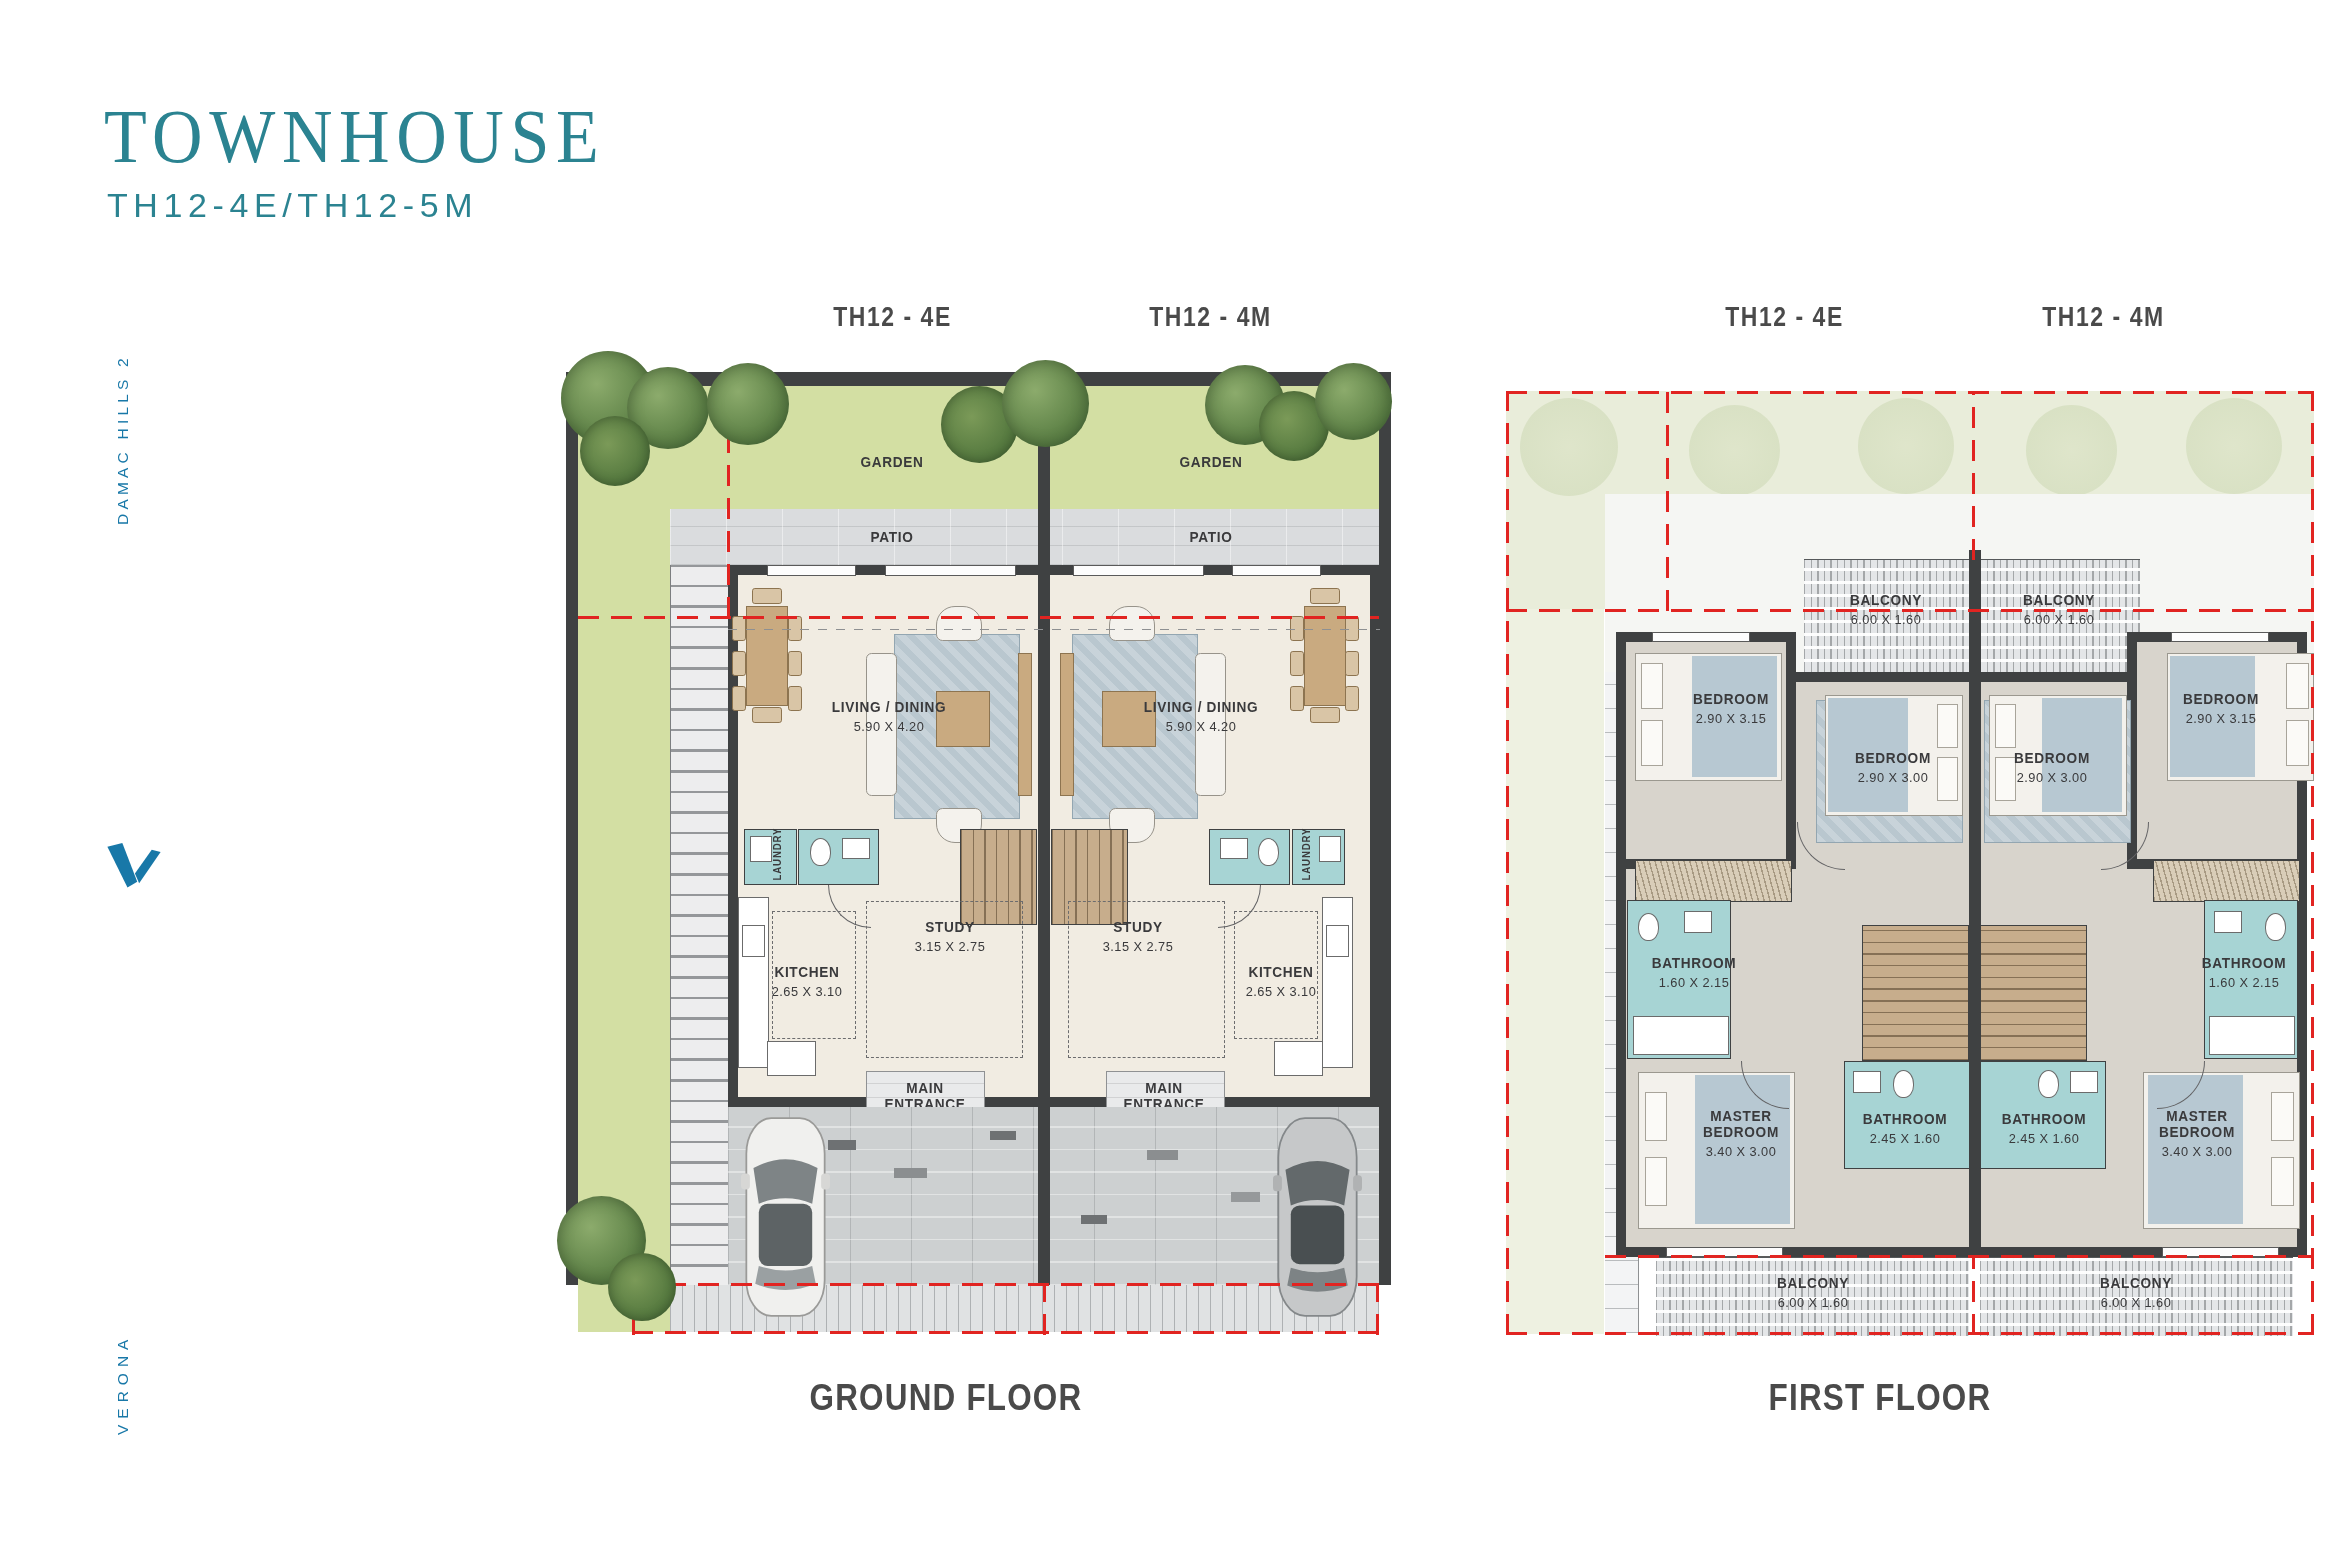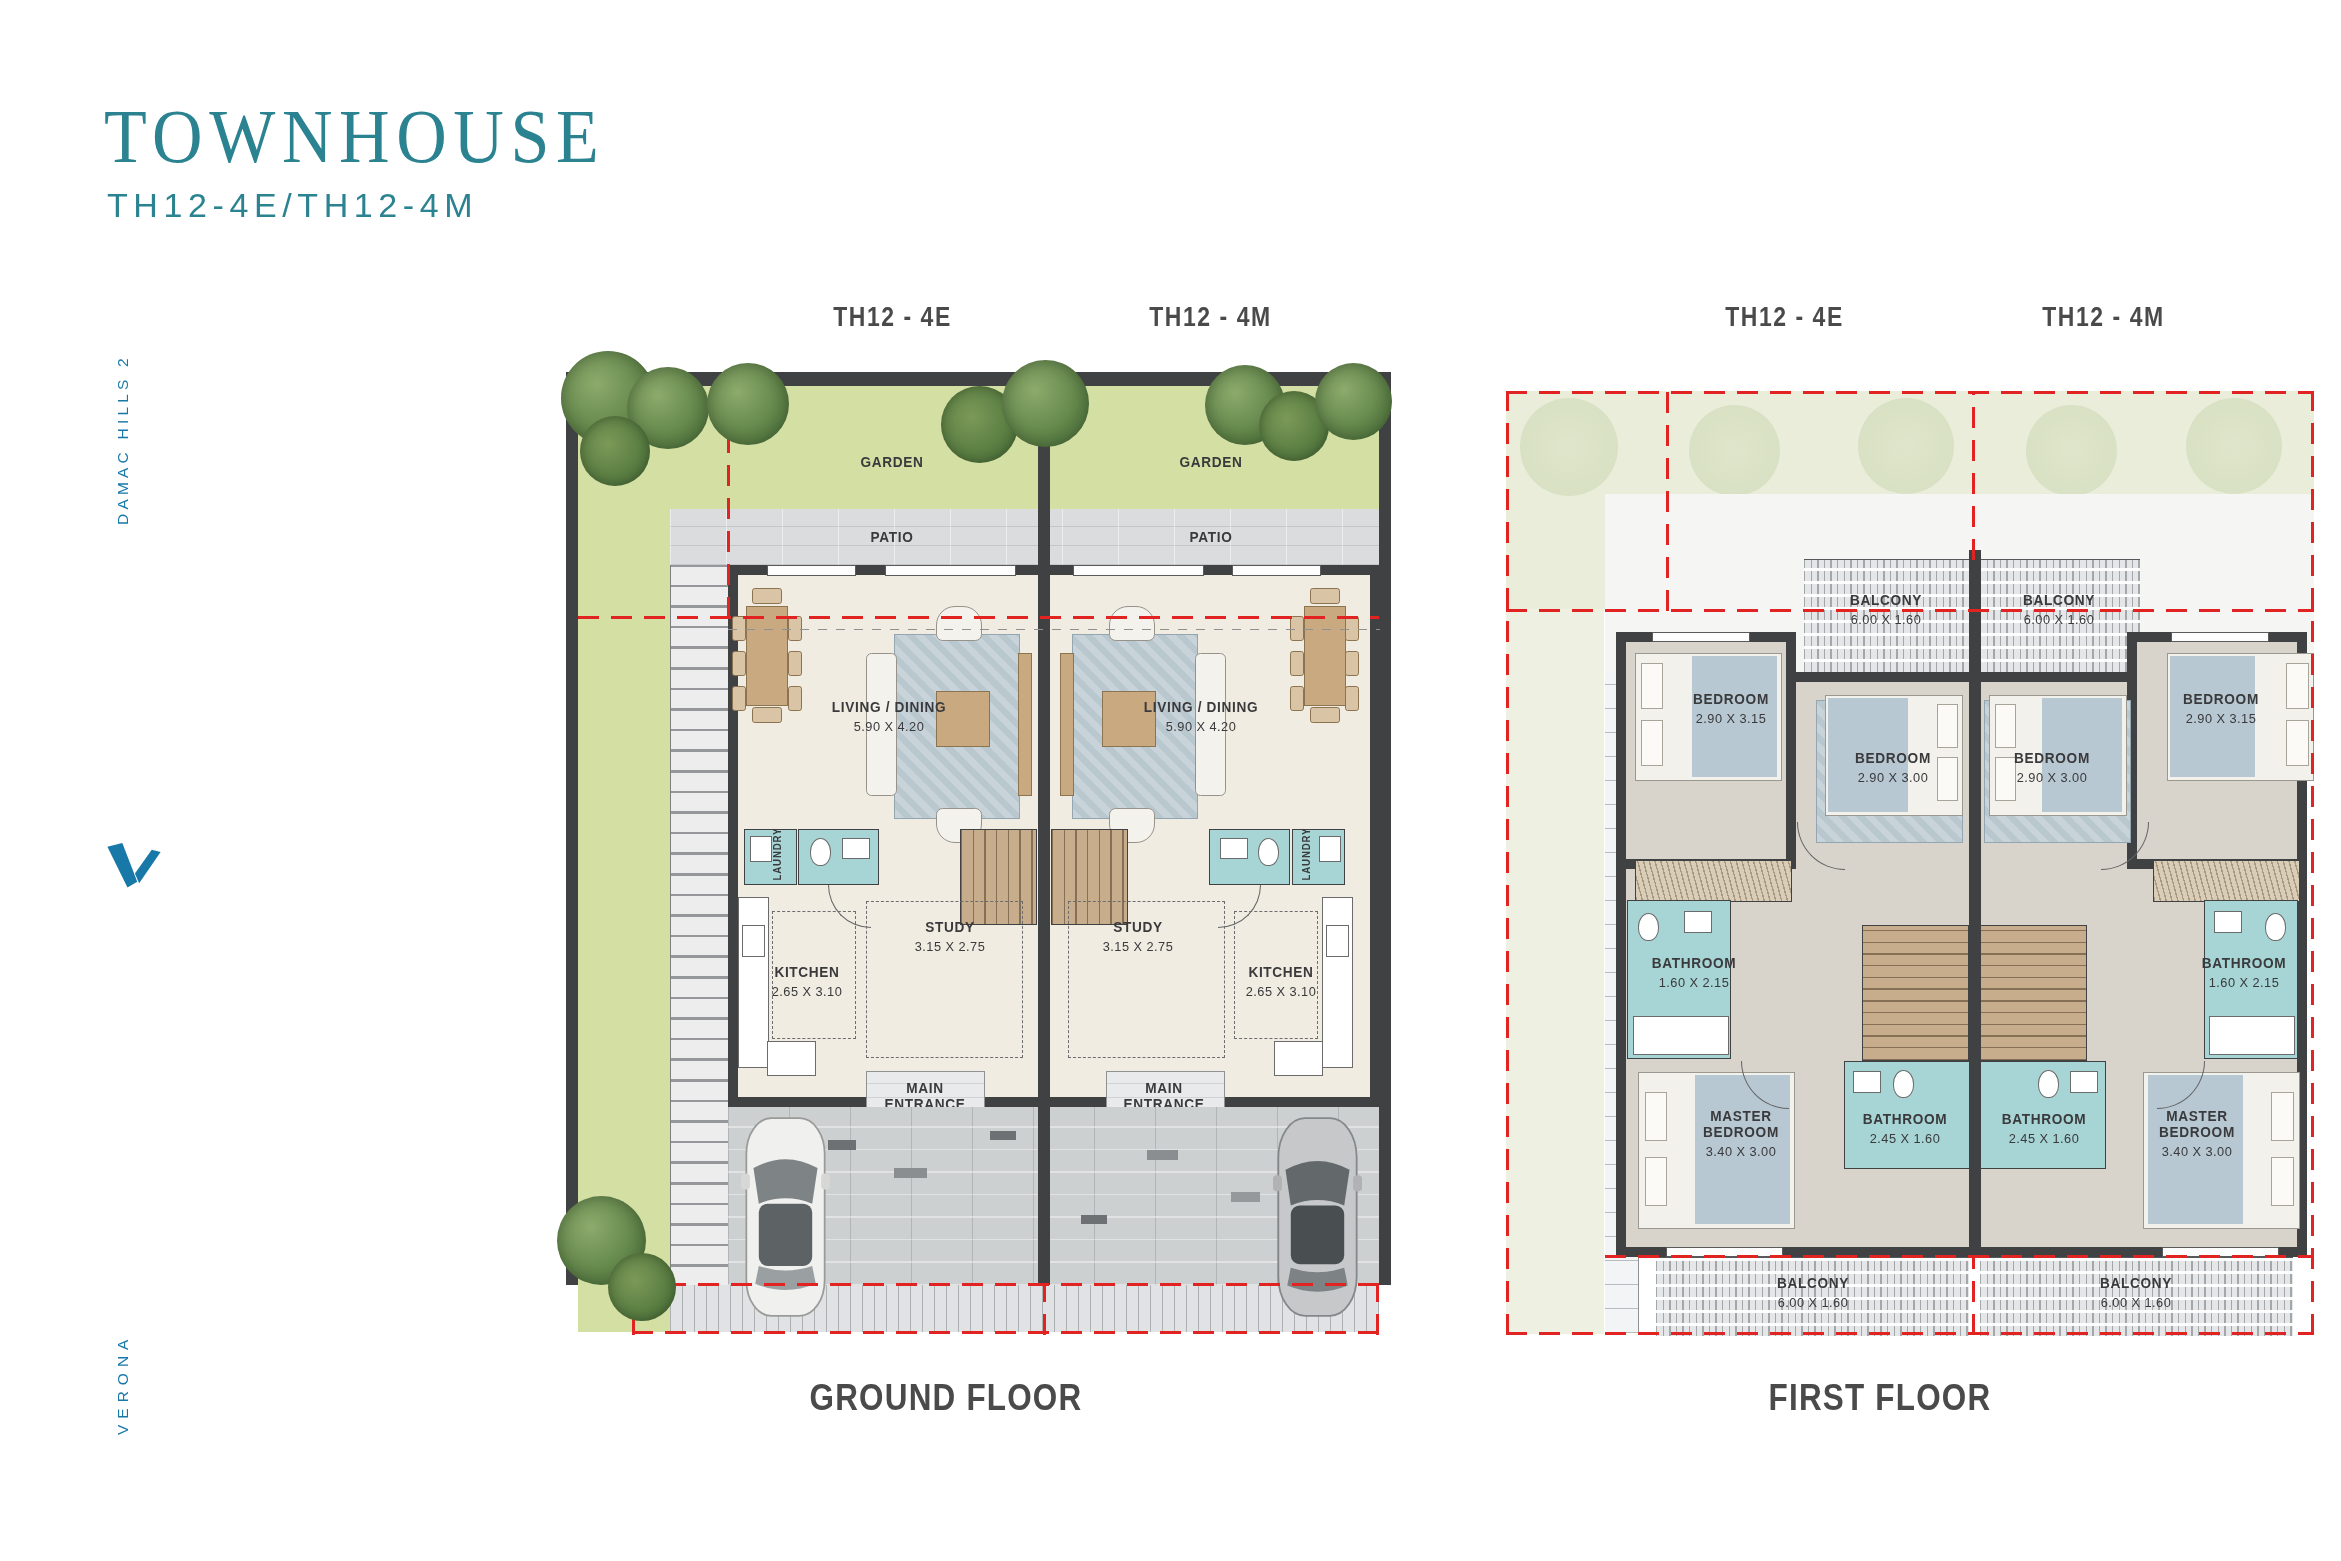--- a/index.html
+++ b/index.html
@@ -56,21 +56,21 @@
   .gdh{background:repeating-linear-gradient(90deg,#8e9092 0 9.4px,transparent 9.4px 18px);height:1.4px;}
   .tree{border-radius:50%;background:radial-gradient(circle at 38% 35%,#8cab6c,#5e8247 62%,#47703a);box-shadow:inset 0 0 16px rgba(0,0,0,.3);}
   .bush{border-radius:50%;background:radial-gradient(circle at 40% 40%,#7b9a58,#55793f 65%,#416534);box-shadow:inset 0 0 12px rgba(0,0,0,.3);}
   .ftree{border-radius:50%;background:radial-gradient(circle,#dde4c8,#d3ddbd);opacity:.85;}
   .ladder{background:#f3f4f5;background-image:repeating-linear-gradient(0deg,#b9bcbe 0 1.4px,transparent 1.4px 24px);border-right:1.4px solid #8f9193;}
 </style>
 </head>
 <body>
 
 <div class="abs title" style="left:104px;top:94px;">TOWNHOUSE</div>
-<div class="abs subtitle" style="left:107px;top:186px;">TH12-4E/TH12-4M</div>
+<div class="abs subtitle" style="left:107px;top:186px;">TH12-4E/TH12-5M</div>
 
 <div class="abs vtext" style="left:114px;top:328px;height:197px;">DAMAC HILLS 2</div>
 <div class="abs" style="left:106px;top:841px;width:56px;height:49px;">
   <svg width="56" height="49" viewBox="0 0 120 100">
     <path d="M3,10 L35,2 L67,85 L46,97 Z" fill="#1878a8"></path>
     <path d="M117,21 L71,88 L62,67 L98,16 Z" fill="#1878a8"></path>
   </svg>
 </div>
 <div class="abs vtext" style="left:114px;top:1337px;height:98px;letter-spacing:6px;">VERONA</div>
 

